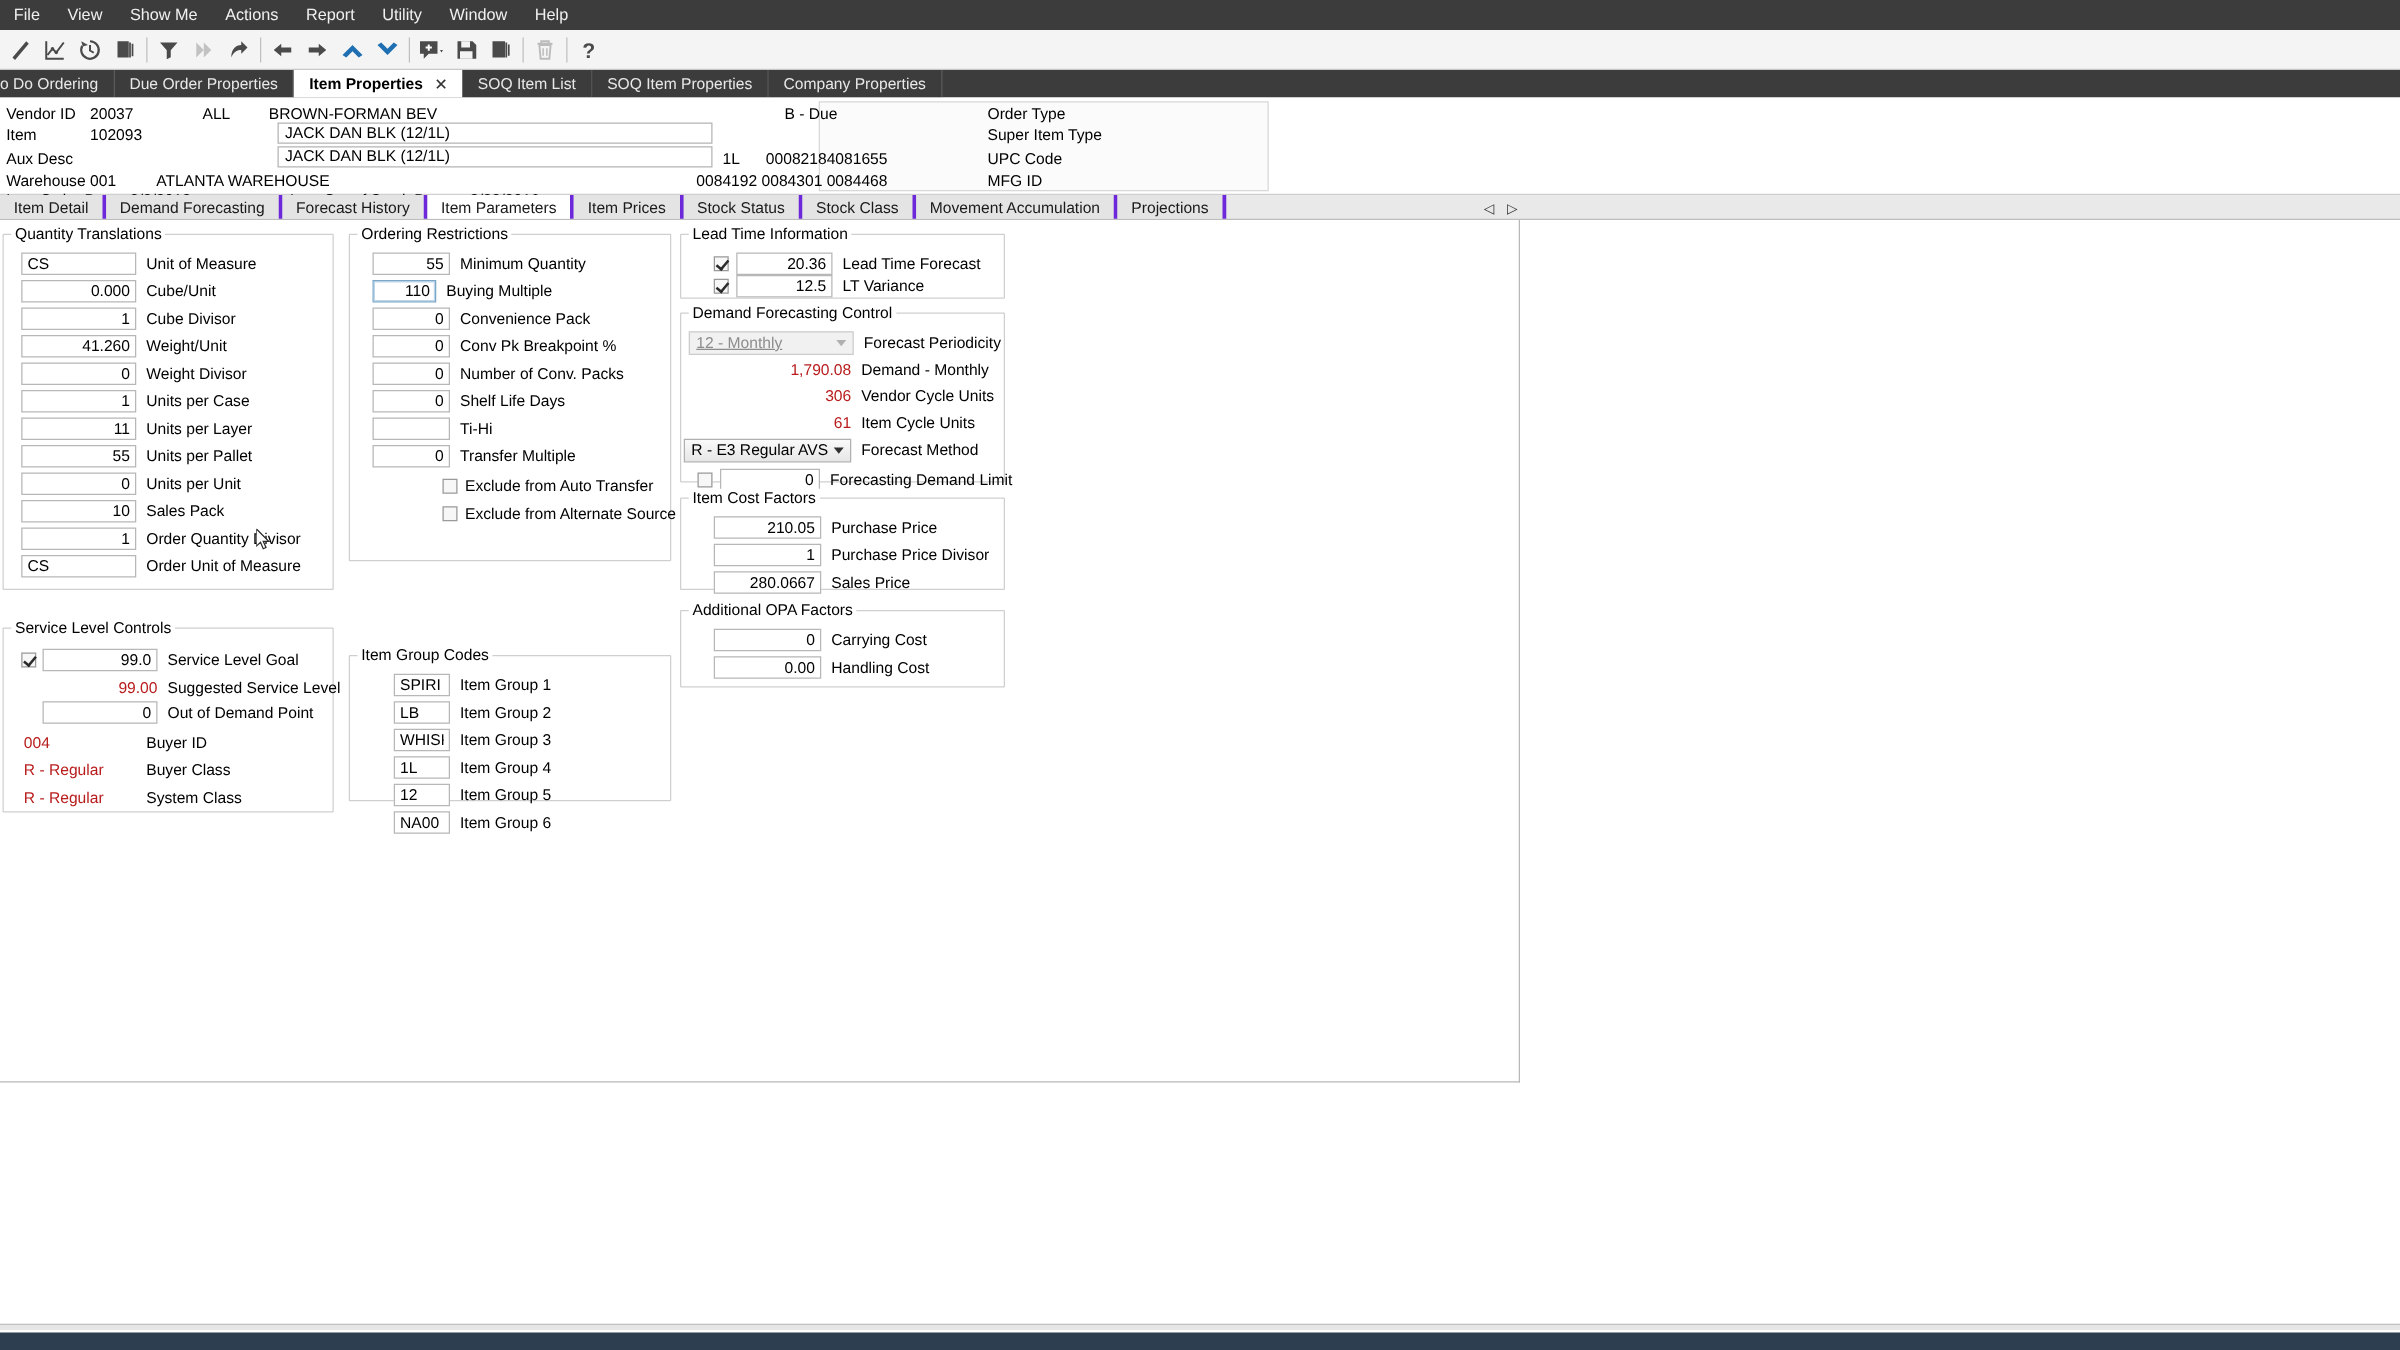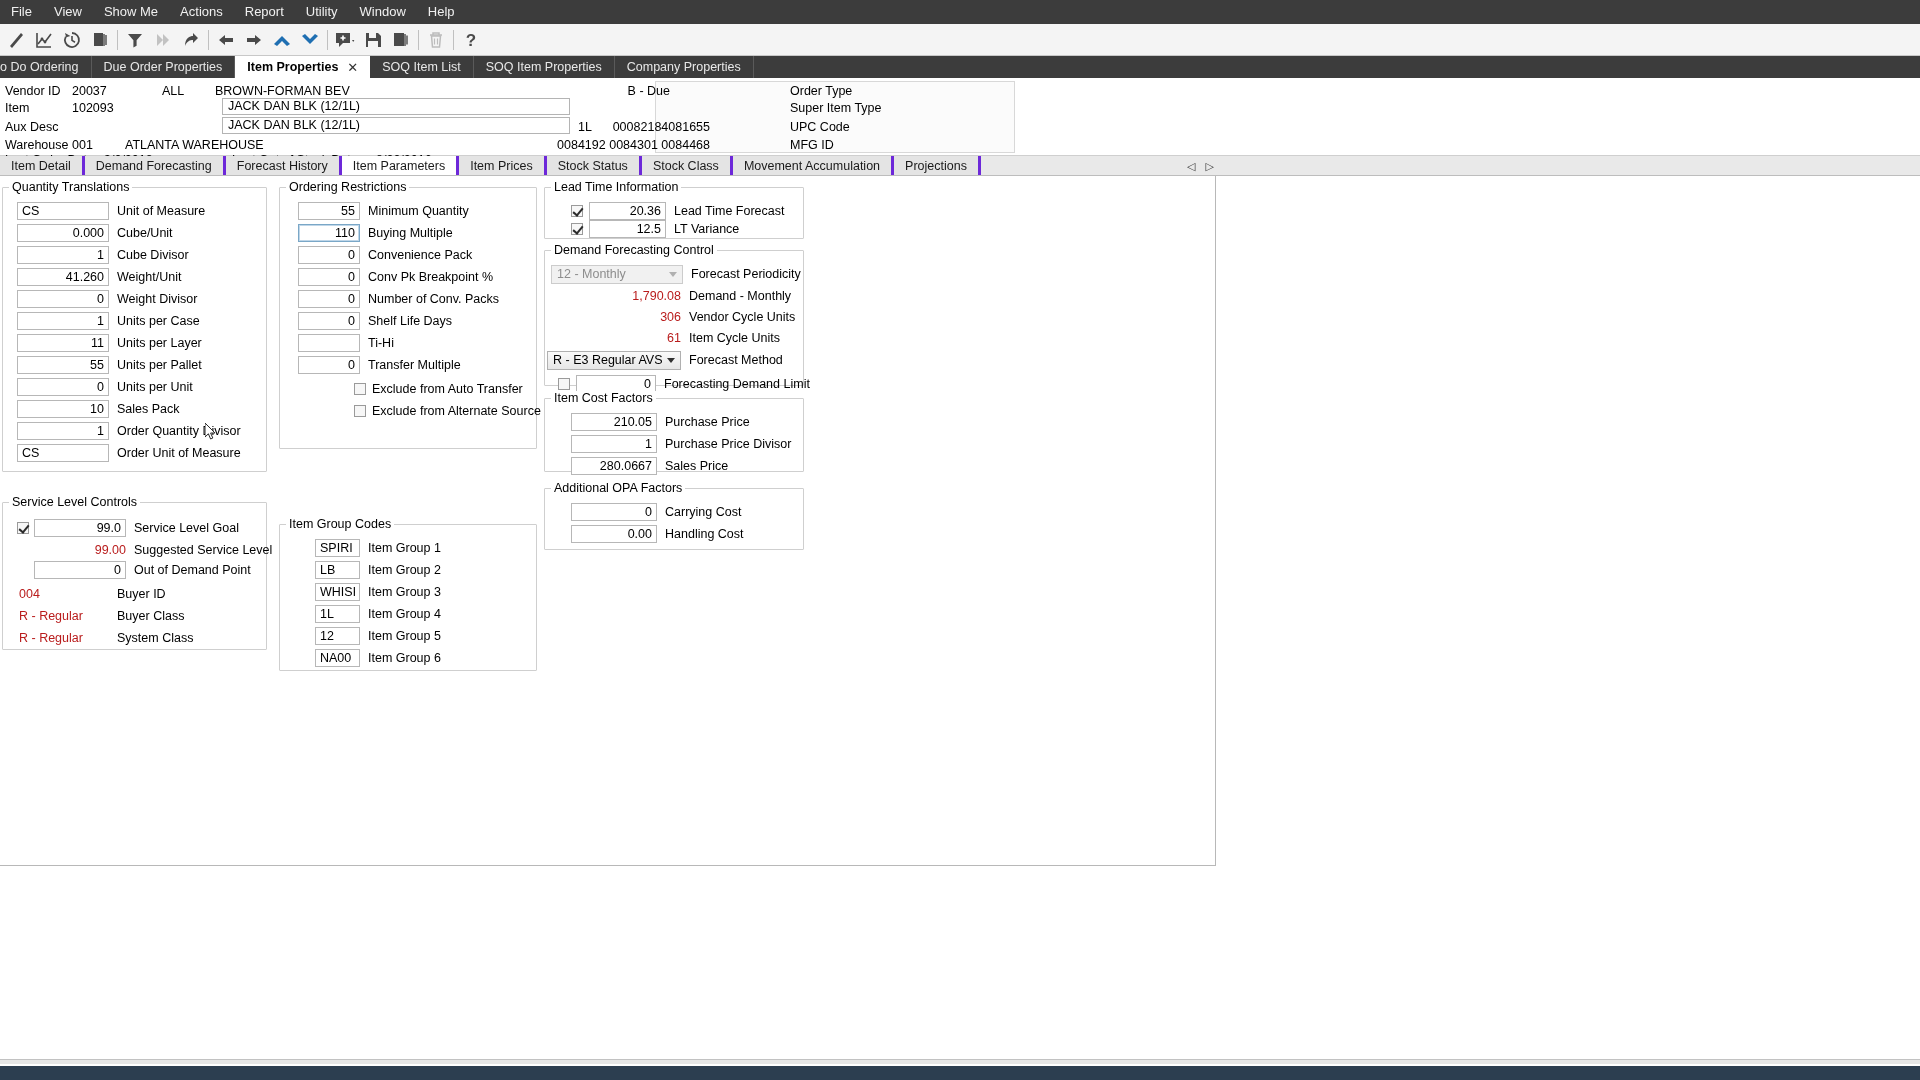--- a/index.html
+++ b/index.html
@@ -239,21 +239,21 @@
     height: 19px;
     border: 1px solid #b0b0b0;
     background: linear-gradient(#fafafa,#e6e6e6);
     font-size: 12.5px;
     line-height: 17px;
     padding-left: 5px;
     color: #000;
     position: relative;
     white-space: nowrap;
   }
-  .combo.disabled { color: #8d8d8d; background: #f1f1f1; border-color: #cccccc; }
+  .combo.disabled { color: #8d8d8d; background: #f1f1f1; border-color: #cccccc; text-decoration: underline; }
   .combo .caret {
     position: absolute;
     right: 5px; top: 50%;
     margin-top: -2px;
     width: 0; height: 0;
     border-left: 4px solid transparent;
     border-right: 4px solid transparent;
     border-top: 5px solid #303030;
   }
   .combo.disabled .caret { border-top-color: #b0b0b0; }
@@ -565,21 +565,21 @@
     </div>
 
     <div class="gbox" style="left:279px; top:11px; width:258px; height:262px;">
       <span class="gtitle">Ordering Restrictions</span>
       <div id="or-rows">
           <div class="row" style="left: 18px; top: 14px;">
             <input class="fld" readonly="" value="55" style="width: 62px;">
             <span class="lbl">Minimum Quantity</span>
           </div>
           <div class="row" style="left: 18px; top: 36px;">
-            <input class="fld focusring" readonly="" value="110" style="width: 62px;">
+            <input class="fld focusring" readonly="" value="110" style="width: 51px;">
             <span class="lbl">Buying Multiple</span>
           </div>
           <div class="row" style="left: 18px; top: 58px;">
             <input class="fld" readonly="" value="0" style="width: 62px;">
             <span class="lbl">Convenience Pack</span>
           </div>
           <div class="row" style="left: 18px; top: 80px;">
             <input class="fld" readonly="" value="0" style="width: 62px;">
             <span class="lbl">Conv Pk Breakpoint %</span>
           </div>
@@ -606,21 +606,21 @@
             <span class="lbl" style="margin-left: 6px;">Exclude from Auto Transfer</span>
           </div>
           <div class="row" style="left: 74px; top: 214px;">
             <span class="cb"></span>
             <span class="lbl" style="margin-left: 6px;">Exclude from Alternate Source</span>
           </div>
         </div>
     </div>
 
 
-    <div class="gbox" style="left:279px; top:348px; width:258px; height:147px;">
+    <div class="gbox" style="left:279px; top:348px; width:258px; height:117px;">
       <span class="gtitle">Item Group Codes</span>
       <div id="igc-rows">
           <div class="row" style="left: 35px; top: 14px;">
             <input class="fld left" readonly="" value="SPIRI" style="width: 45px;">
             <span class="lbl">Item Group 1</span>
           </div>
           <div class="row" style="left: 35px; top: 36px;">
             <input class="fld left" readonly="" value="LB" style="width: 45px;">
             <span class="lbl">Item Group 2</span>
           </div>

